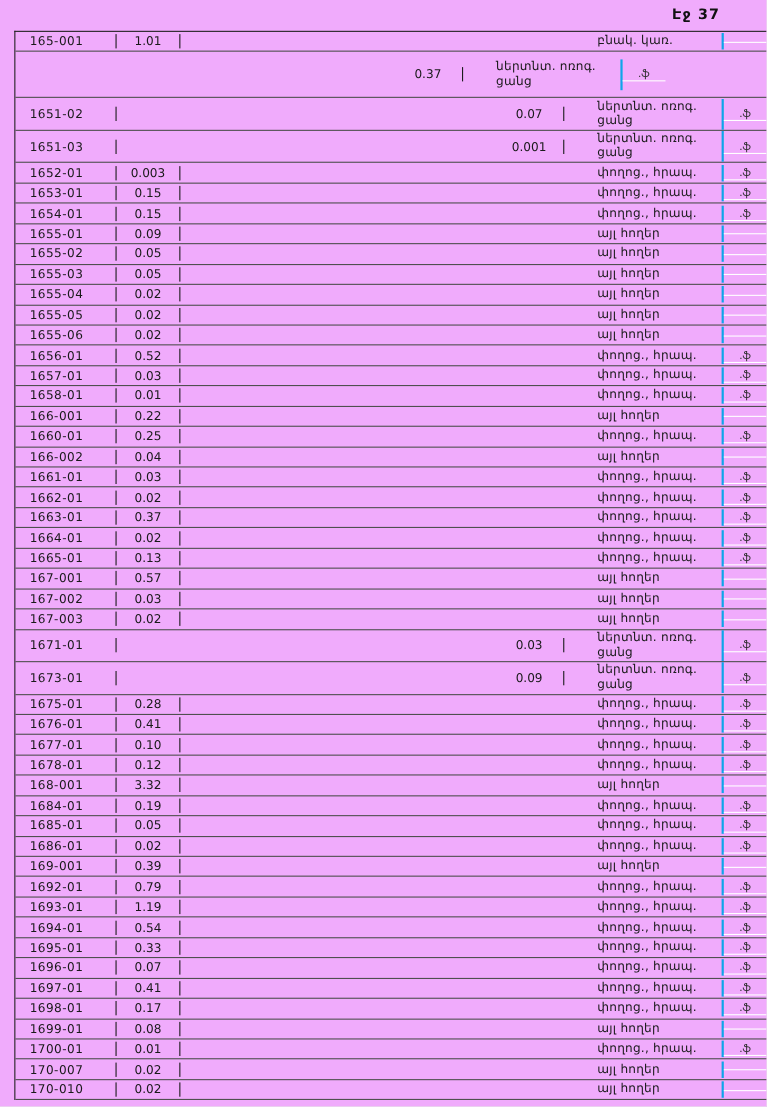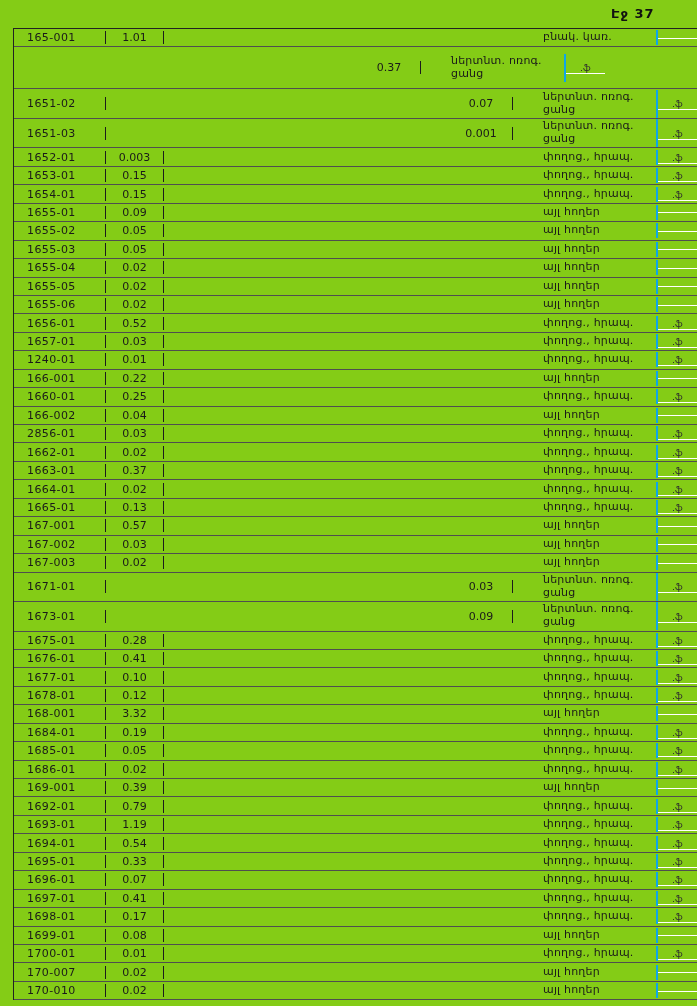--- a/index.html
+++ b/index.html
@@ -1,20 +1,20 @@
 <!DOCTYPE html>
 <html><head>
 <meta charset="utf-8">
 <style>
   html, body { margin: 0; padding: 0; background: #e8e8e8; }
   .page {
     position: relative;
     width: 697px;
     height: 1006px;
-    background: #84cc16;
+    background: #f0abfc;
     font-family: "DejaVu Sans", sans-serif;
     color: #1a1a1a;
     overflow: hidden;
   }
   .page-label {
     position: absolute;
     top: 6px;
     left: 611px;
     font-size: 13px;
     font-weight: bold;
@@ -265,21 +265,21 @@
         <div class="cell c-e3"></div>
         <div class="cell c-e4"></div>
         <div class="cell c-e5"></div>
         <div class="cell c-e6"></div>
         <div class="cell c-a2"></div>
         <div class="cell c-gap"></div>
         <div class="cell c-use">փողոց., հրապ.</div>
         <div class="mark">.ֆ</div>
       </div>
       <div class="row r-s">
-        <div class="cell c-code">1240-01</div>
+        <div class="cell c-code">1658-01</div>
         <div class="cell c-a1">0.01</div>
         <div class="cell c-e3"></div>
         <div class="cell c-e4"></div>
         <div class="cell c-e5"></div>
         <div class="cell c-e6"></div>
         <div class="cell c-a2"></div>
         <div class="cell c-gap"></div>
         <div class="cell c-use">փողոց., հրապ.</div>
         <div class="mark">.ֆ</div>
       </div>
@@ -313,21 +313,21 @@
         <div class="cell c-e3"></div>
         <div class="cell c-e4"></div>
         <div class="cell c-e5"></div>
         <div class="cell c-e6"></div>
         <div class="cell c-a2"></div>
         <div class="cell c-gap"></div>
         <div class="cell c-use">այլ հողեր</div>
         <div class="mark"></div>
       </div>
       <div class="row r-s">
-        <div class="cell c-code">2856-01</div>
+        <div class="cell c-code">1661-01</div>
         <div class="cell c-a1">0.03</div>
         <div class="cell c-e3"></div>
         <div class="cell c-e4"></div>
         <div class="cell c-e5"></div>
         <div class="cell c-e6"></div>
         <div class="cell c-a2"></div>
         <div class="cell c-gap"></div>
         <div class="cell c-use">փողոց., հրապ.</div>
         <div class="mark">.ֆ</div>
       </div>

